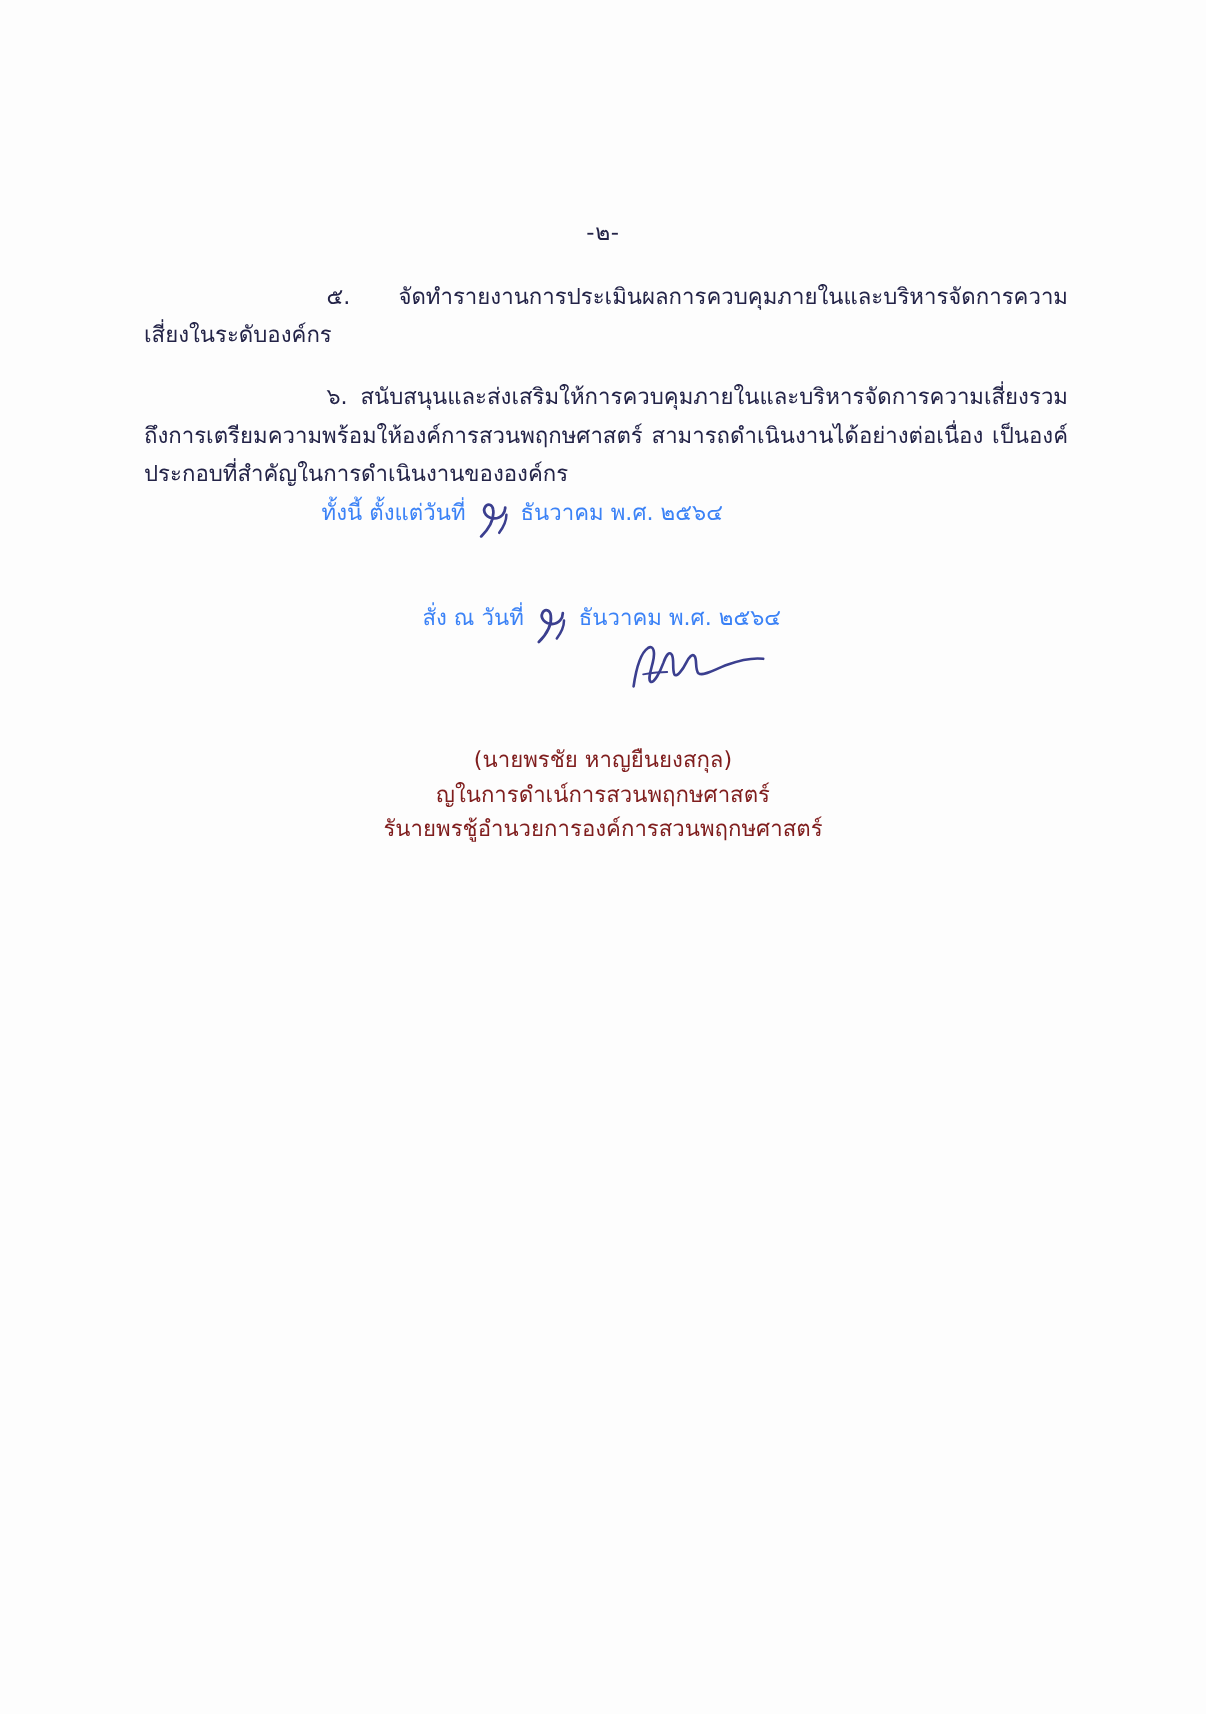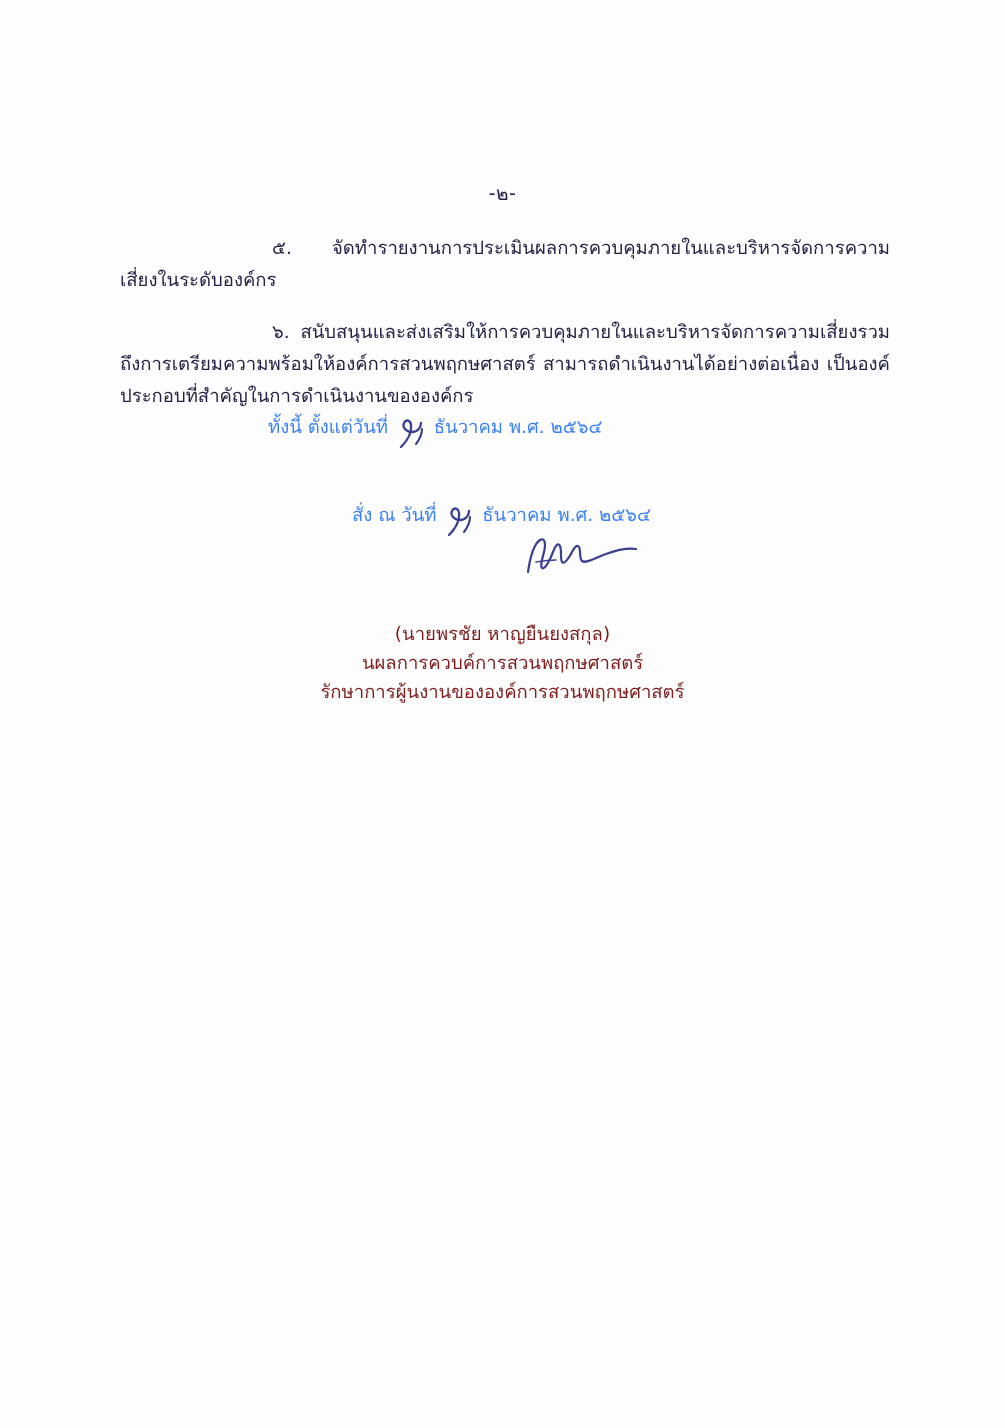--- a/index.html
+++ b/index.html
@@ -140,18 +140,18 @@
 
     <div class="signature">
       <svg width="140" height="56" viewBox="0 0 140 56" xmlns="http://www.w3.org/2000/svg" aria-hidden="true">
         <path d="M8 44 C10 30, 14 16, 20 12 C25 9, 26 16, 24 24 C22 32, 20 38, 22 40 C25 42, 30 32, 33 24 C35 18, 38 14, 40 18 C42 22, 40 30, 42 34 C44 37, 49 30, 52 24 C54 20, 57 16, 59 19 C61 22, 59 30, 62 33 C66 36, 75 30, 86 26 C97 22, 108 20, 116 21" fill="none" stroke="#3b3f8f" stroke-width="2.2" stroke-linecap="round" stroke-linejoin="round"></path>
         <path d="M16 34 C22 33, 30 32, 36 32" fill="none" stroke="#3b3f8f" stroke-width="1.6" stroke-linecap="round"></path>
       </svg>
     </div>
 
     <div class="signer-block">
       <div>(นายพรชัย หาญยืนยงสกุล)</div>
-      <div>นผลการควบค์การสวนพฤกษศาสตร์</div>
-      <div>รักษาการผู้นงานขององค์การสวนพฤกษศาสตร์</div>
+      <div>ญในการดำเน์การสวนพฤกษศาสตร์</div>
+      <div>รันายพรชู้อำนวยการองค์การสวนพฤกษศาสตร์</div>
     </div>
 
   </div>
 </div>
 
 </body></html>

